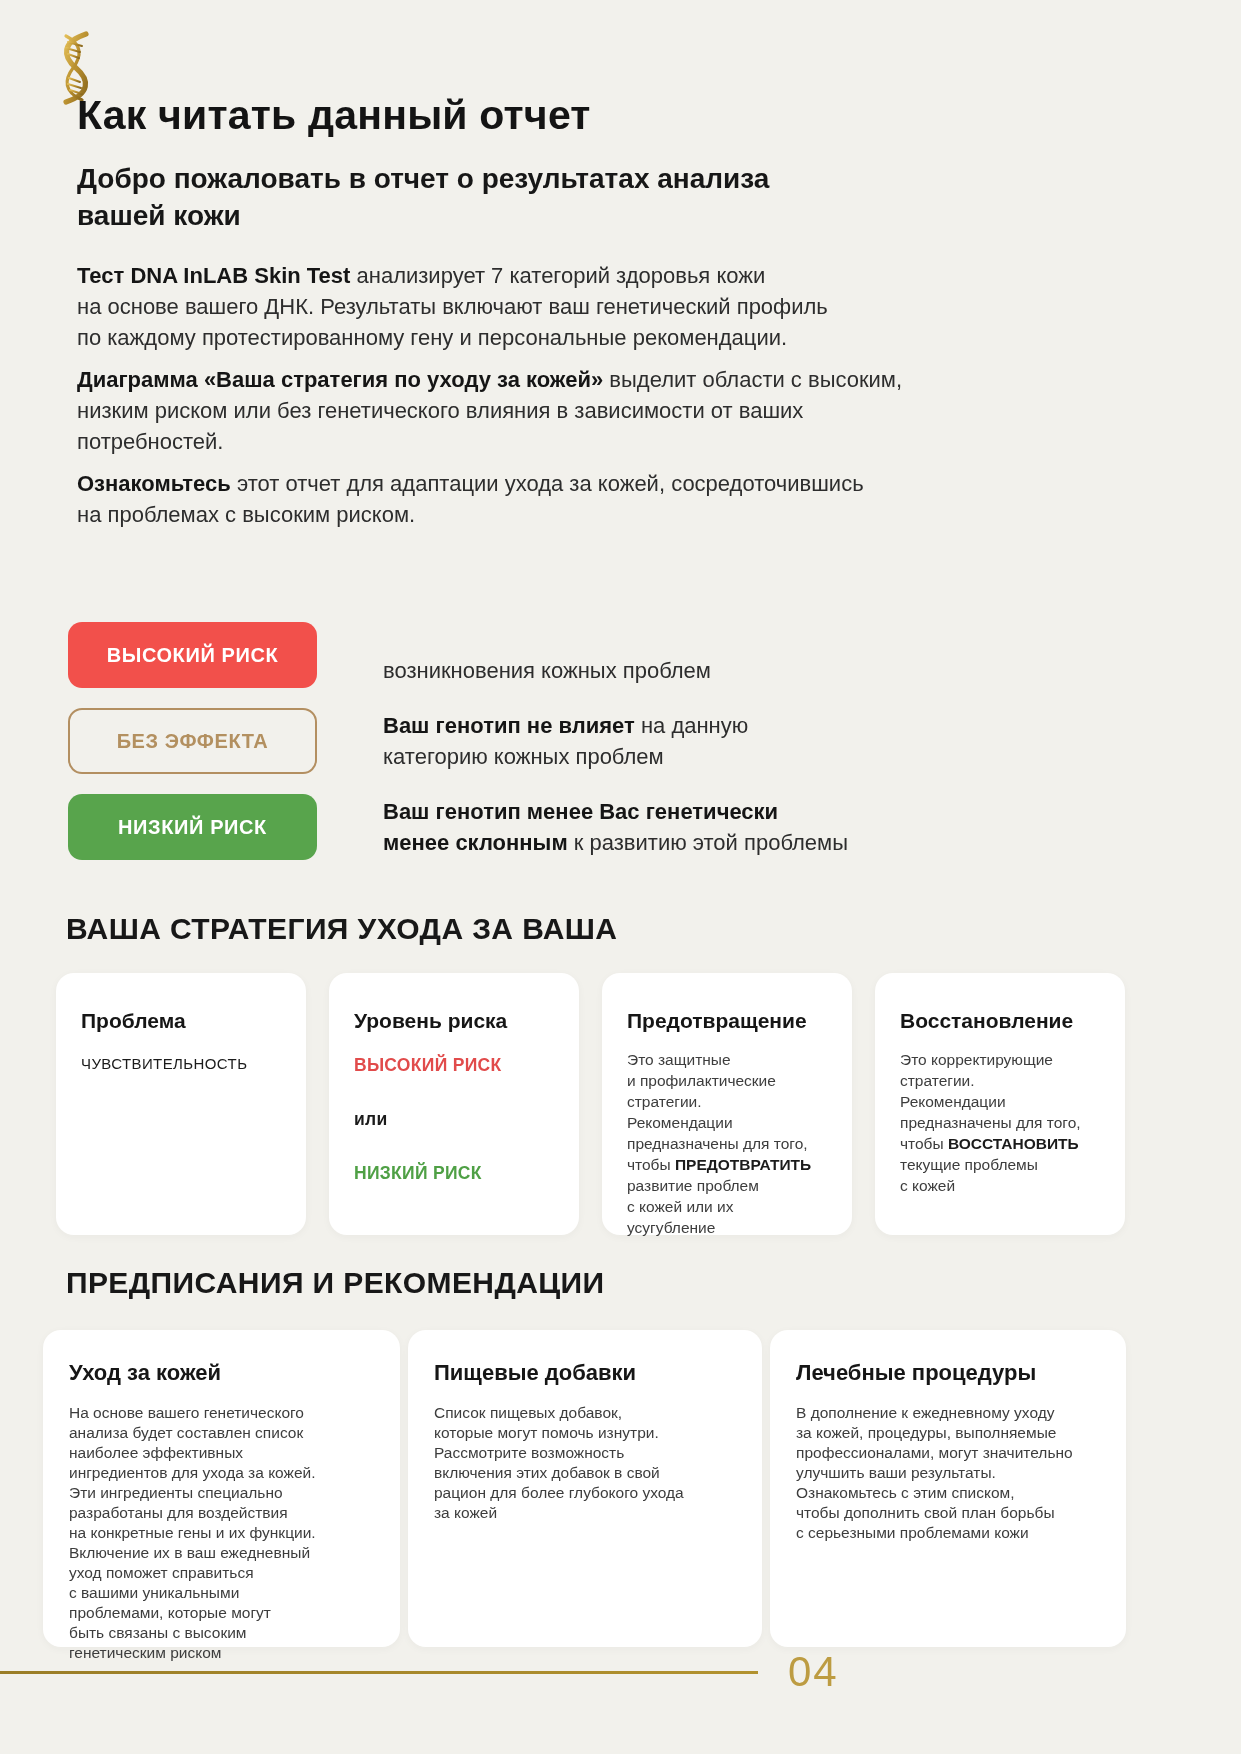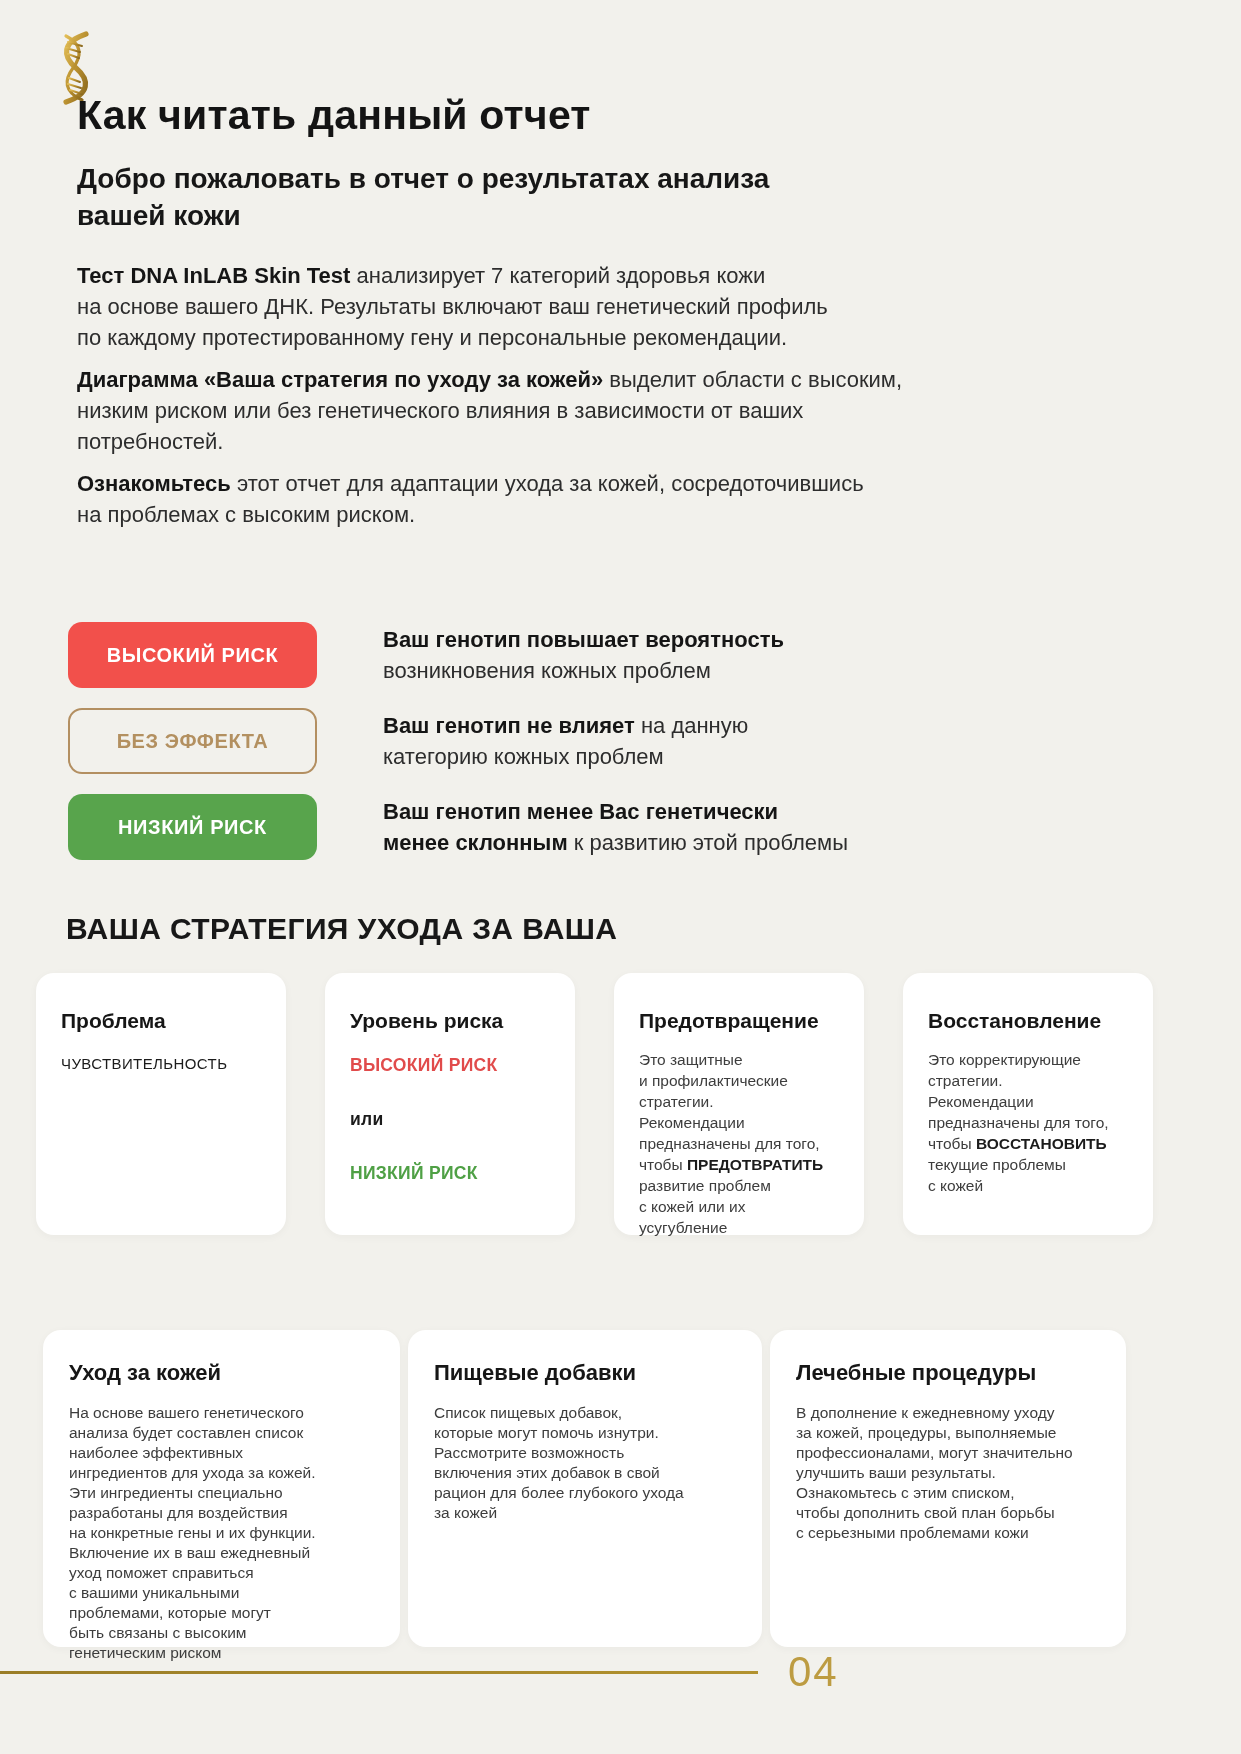--- a/index.html
+++ b/index.html
@@ -39,21 +39,21 @@
   .legend-desc { margin-left:66px; font-size:22px; line-height:31px; color:#2d2d2d; }
   .legend-desc b { color:#151515; }
 
   .section-heading {
     position:absolute; left:66px;
     font-size:30px; font-weight:600; letter-spacing:0.4px; color:#181818;
   }
   .sh-strategy { top:912px; }
   .sh-prescr  { top:1266px; }
 
-  .cards4 { position:absolute; left:36px; top:973px; display:flex; gap:39px; }
+  .cards4 { position:absolute; left:56px; top:973px; display:flex; gap:23px; }
   .cards4 .card {
     width:250px; height:262px; background:#ffffff; border-radius:18px;
     padding:36px 24px 24px 25px; box-shadow:0 2px 8px rgba(60,60,40,0.04);
   }
   .card h4 { font-size:21px; font-weight:700; color:#161616; }
   .problem-value { margin-top:22px; font-size:15px; letter-spacing:0.4px; color:#1b1b1b; }
   .risk-line { font-size:17.5px; font-weight:700; letter-spacing:0.3px; }
   .risk-high-text { color:#e14b4b; margin-top:22px; }
   .risk-or { color:#1b1b1b; margin-top:33px; }
   .risk-low-text { color:#4fa045; margin-top:33px; }
@@ -116,21 +116,21 @@
     <p class="pre"><span class="lead">Диаграмма «Ваша стратегия по уходу за кожей»</span><span> выделит области с высоким,
 низким риском или без генетического влияния в зависимости от ваших
 потребностей.</span></p>
     <p class="pre"><span class="lead">Ознакомьтесь</span><span> этот отчет для адаптации ухода за кожей, сосредоточившись
 на проблемах с высоким риском.</span></p>
   </div>
 
   <div class="legend">
     <div class="legend-row">
       <div class="badge badge-high">ВЫСОКИЙ РИСК</div>
-      <div class="legend-desc pre"><b>Ваш генотип повышает вероятность</b><span>
+      <div class="legend-desc pre"><span>
 возникновения кожных проблем</span></div>
     </div>
     <div class="legend-row">
       <div class="badge badge-none">БЕЗ ЭФФЕКТА</div>
       <div class="legend-desc pre"><b>Ваш генотип не влияет</b><span> на данную
 категорию кожных проблем</span></div>
     </div>
     <div class="legend-row">
       <div class="badge badge-low">НИЗКИЙ РИСК</div>
       <div class="legend-desc pre"><b>Ваш генотип менее Вас генетически
@@ -168,20 +168,21 @@
       <div class="card-small-body pre"><span>Это корректирующие
 стратегии.
 Рекомендации
 предназначены для того,
 чтобы </span><b>ВОССТАНОВИТЬ</b><span>
 текущие проблемы
 с кожей</span></div>
     </div>
   </div>
 
+  <div class="section-heading sh-prescr">ПРЕДПИСАНИЯ И РЕКОМЕНДАЦИИ</div>
 
   <div class="cards3">
     <div class="card c3-1">
       <h4>Уход за кожей</h4>
       <div class="card-small-body pre">На основе вашего генетического
 анализа будет составлен список
 наиболее эффективных
 ингредиентов для ухода за кожей.
 Эти ингредиенты специально
 разработаны для воздействия

